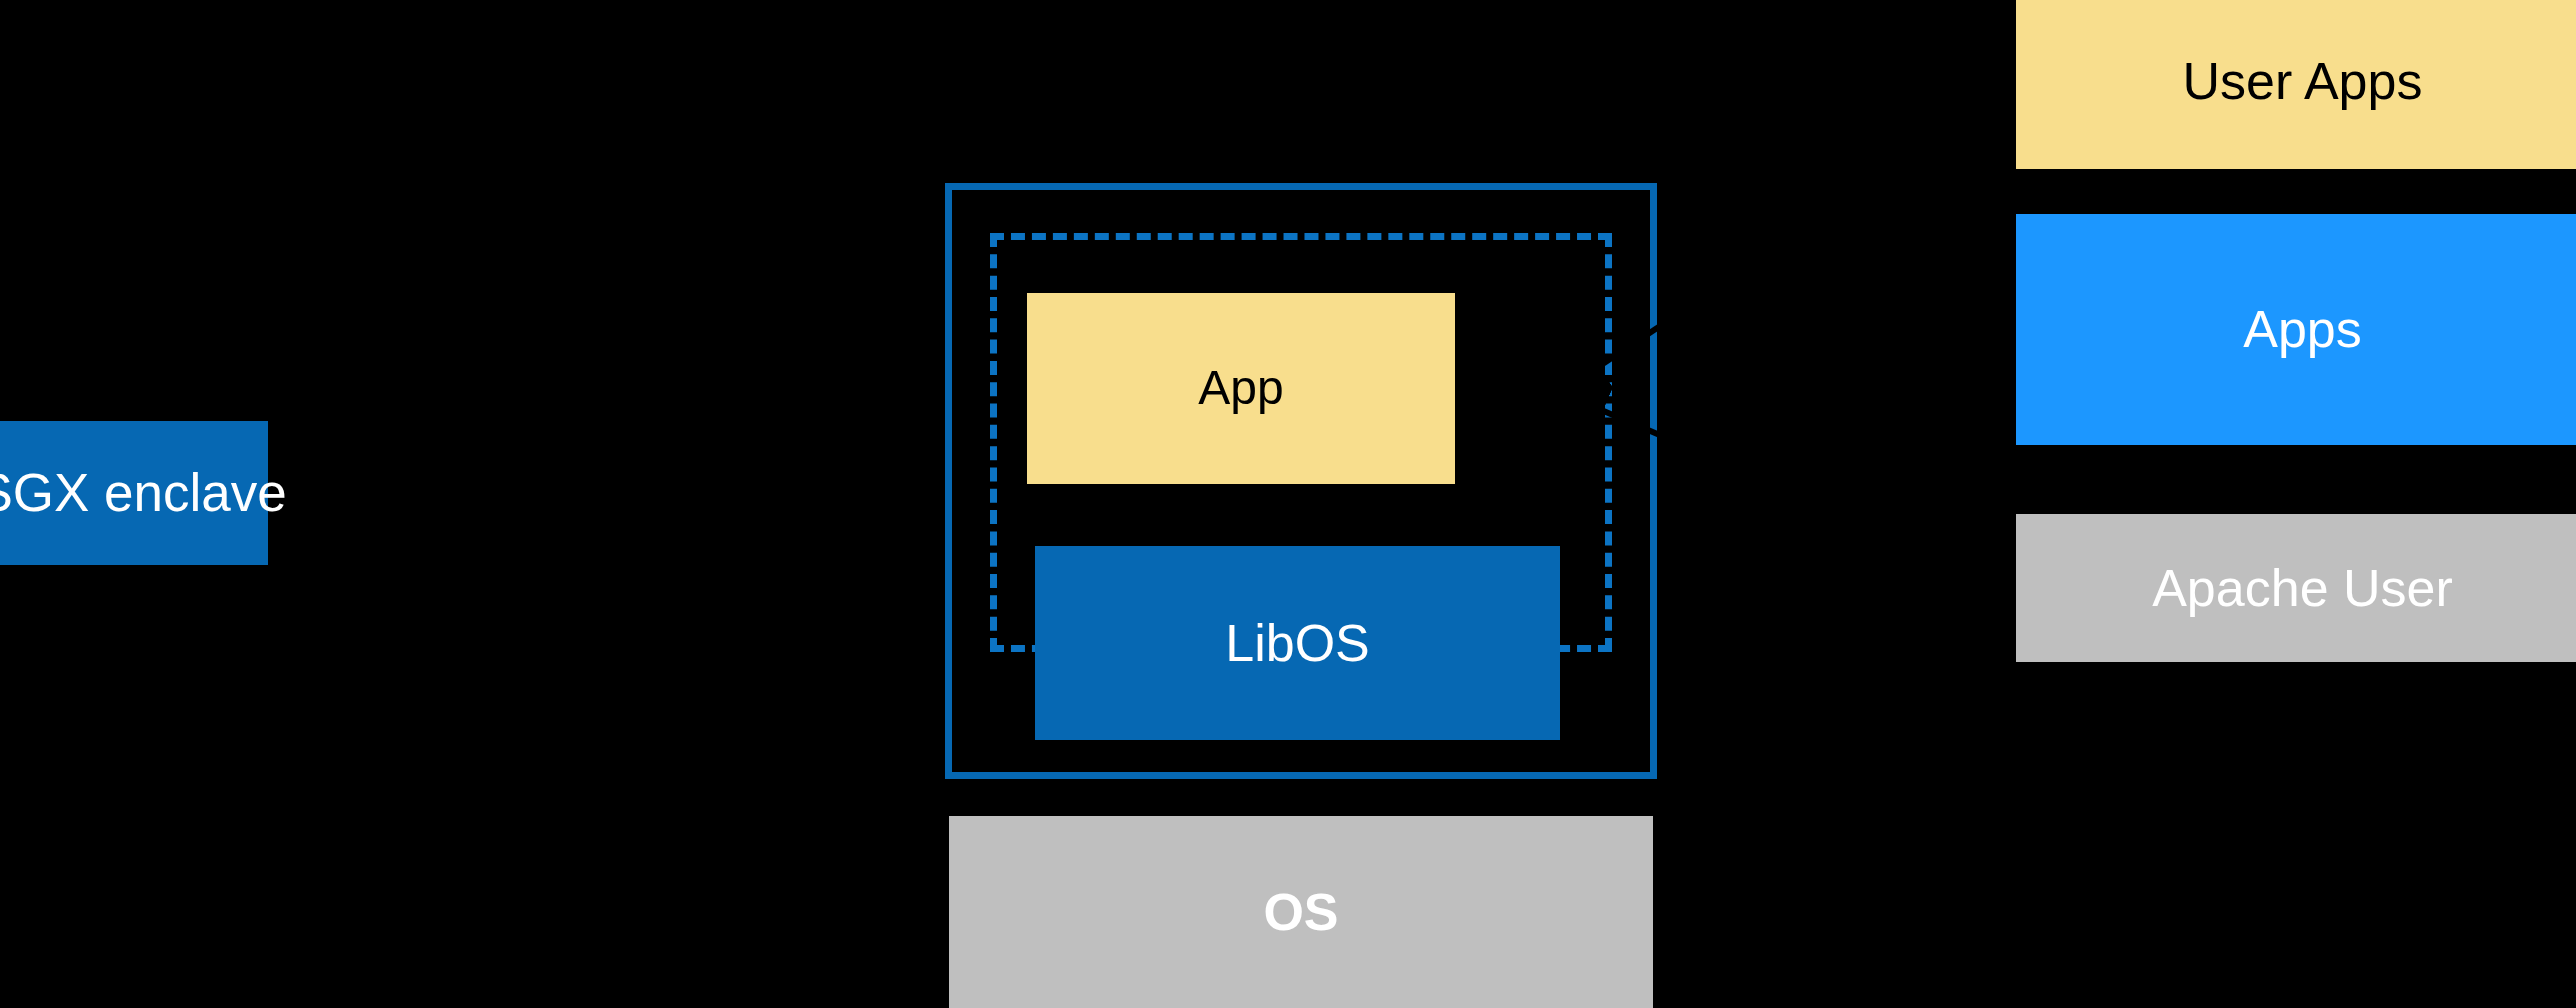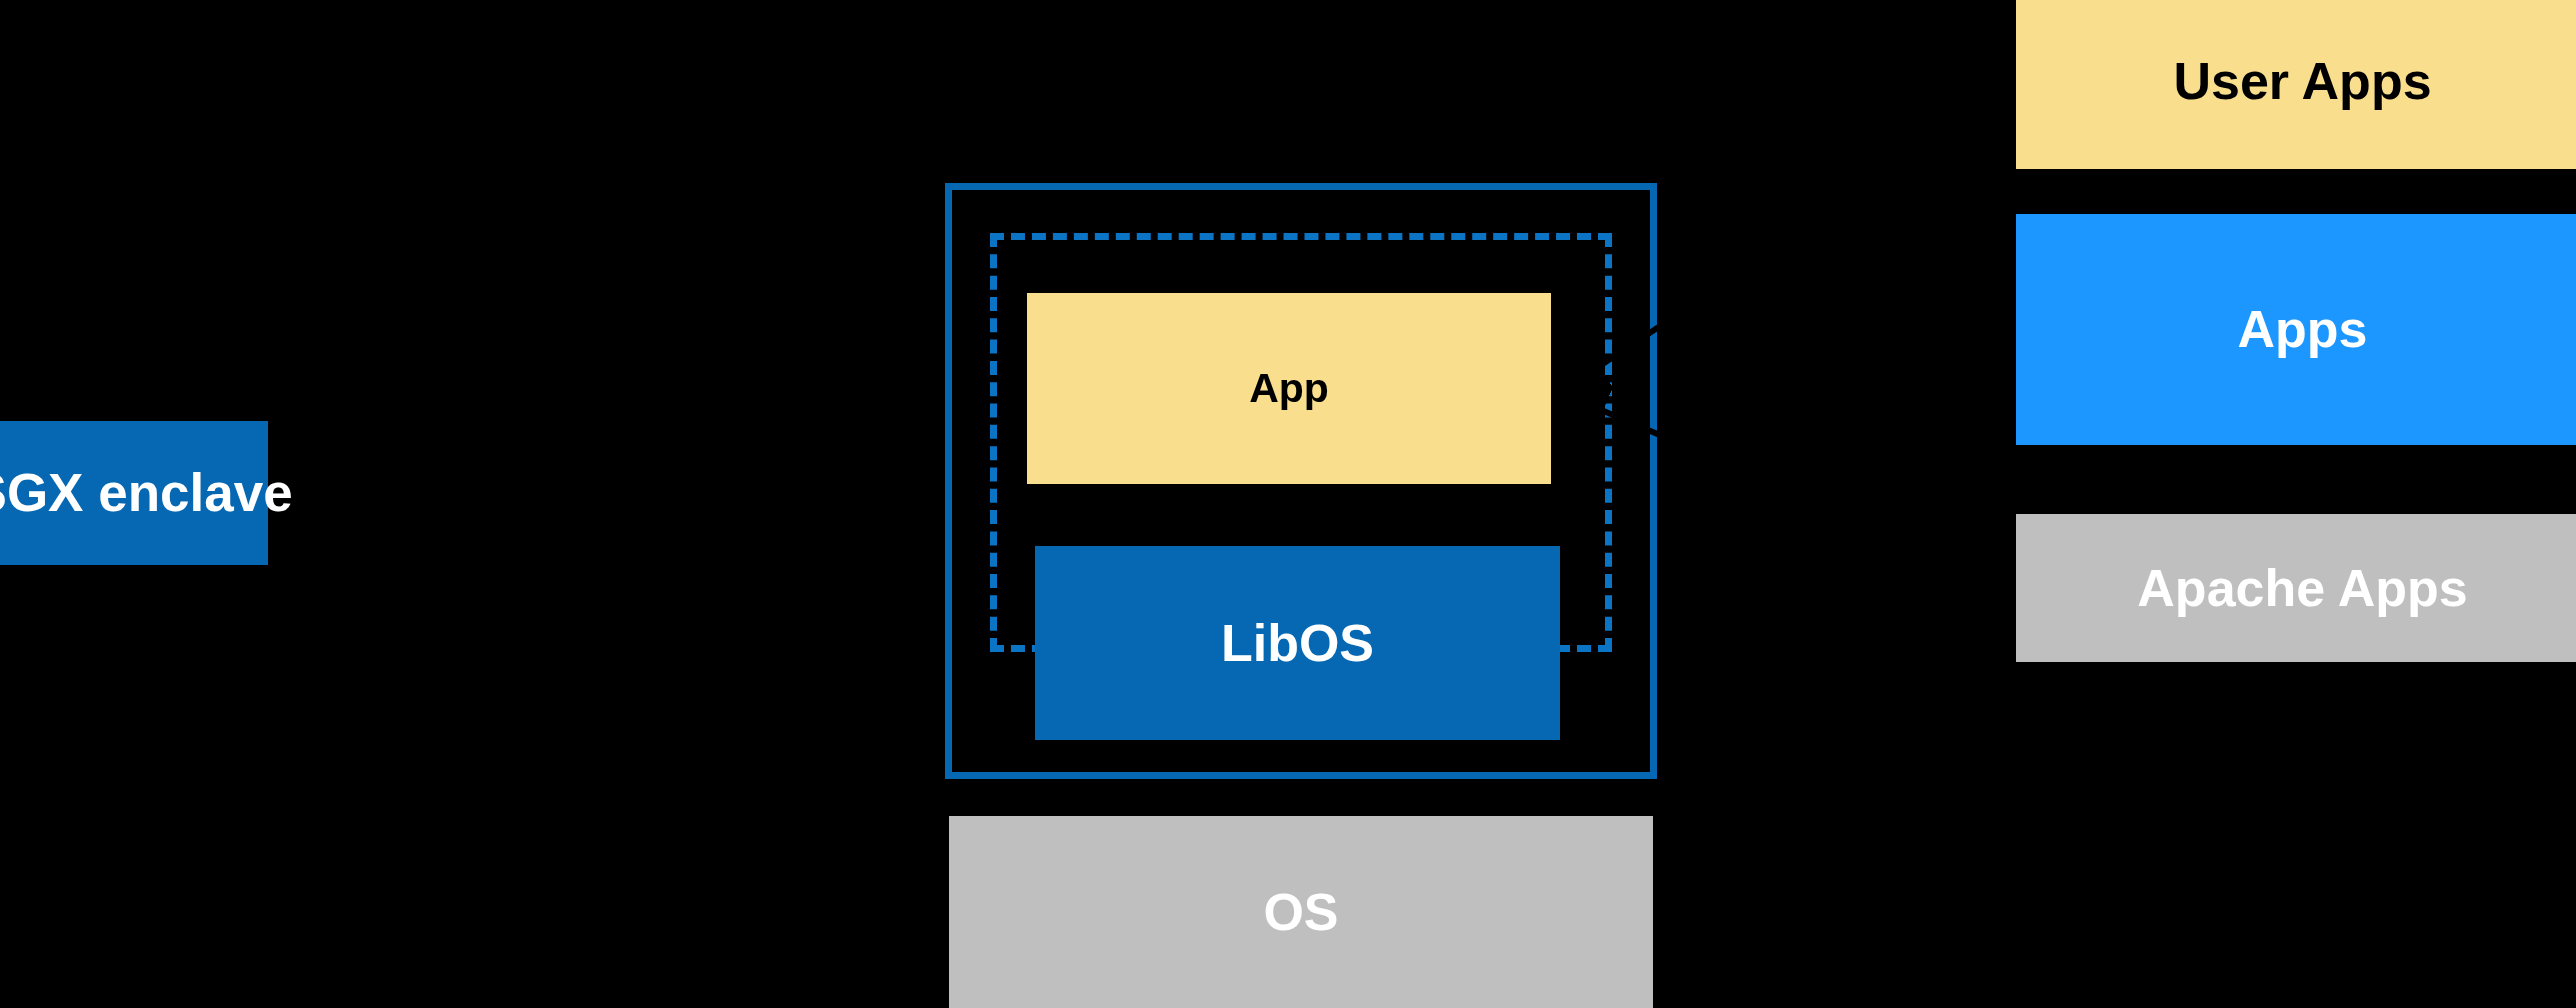--- a/index.html
+++ b/index.html
@@ -25,21 +25,20 @@
     display: flex;
     align-items: center;
     justify-content: center;
     box-sizing: border-box;
     text-align: center;
     line-height: 1.05;
     white-space: nowrap;
   }
   .box-label {
     display: block;
-    font-weight: bold;
   }
 
   
   .fill-yellow { background: #F8DE8D; color: #000000; }
   .fill-blue-dark { background: #0668B3; color: #FFFFFF; }
   .fill-blue-bright { background: #1C97FF; color: #FFFFFF; }
   .fill-gray { background: #BFBFBF; color: #FFFFFF; }
 
   
   #sgx-enclave-box {
@@ -67,23 +66,23 @@
     top: 233px;
     width: 622px;
     height: 419px;
     border: 7.5px dashed #0C74C4;
     box-sizing: border-box;
     background: transparent;
   }
   #app-box {
     left: 1027px;
     top: 293px;
-    width: 524px;
+    width: 428px;
     height: 191px;
-    font-size: 41px;
+    font-size: 48px;
   }
   #libos-box {
     left: 1035px;
     top: 546px;
     width: 525px;
     height: 194px;
     font-size: 52px;
   }
   #os-box {
     left: 949px;
@@ -154,21 +153,21 @@
 
   <div class="box fill-yellow" id="user-apps-box">
     <span class="box-label">User Apps</span>
   </div>
 
   <div class="box fill-blue-bright" id="bigdl-box">
     <span class="box-label">Apps</span>
   </div>
 
   <div class="box fill-gray" id="apache-spark-box">
-    <span class="box-label">Apache Apps</span>
+    <span class="box-label">Apache User</span>
   </div>
 
   <svg id="connector-layer" viewBox="0 0 3075 1204">
     <defs>
       <marker id="arrowhead" markerWidth="9" markerHeight="9" refX="8" refY="4.5" orient="auto" markerUnits="strokeWidth">
         <path d="M0,0 L9,4.5 L0,9 z" fill="#000000"></path>
       </marker>
     </defs>
 
     <line x1="1126" y1="600" x2="624" y2="614" stroke="#000000" stroke-width="7" marker-end="url(#arrowhead)"></line>

